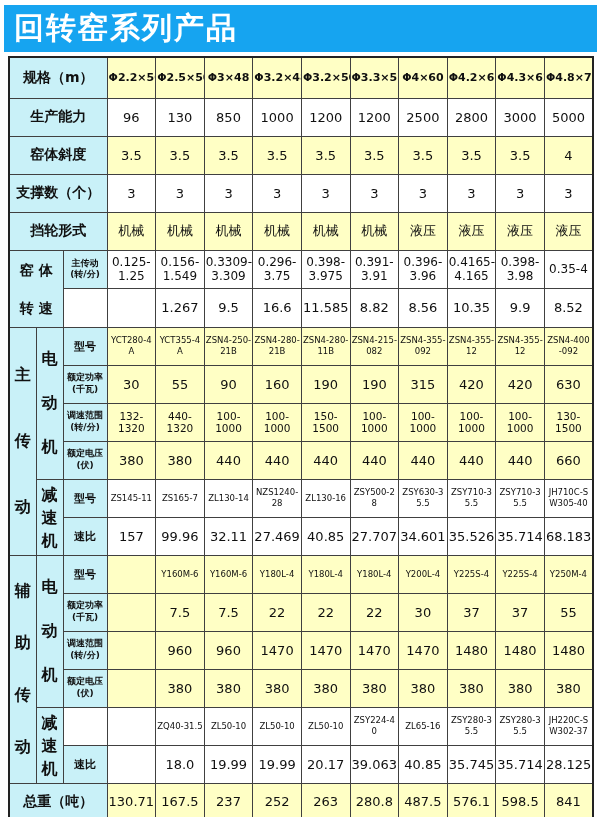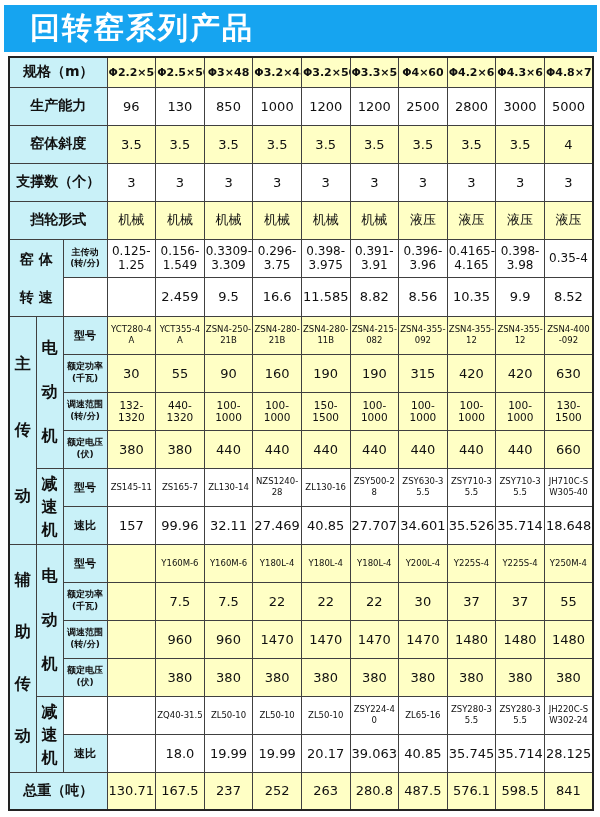--- a/index.html
+++ b/index.html
@@ -1,23 +1,23 @@
 <!DOCTYPE html>
 <html><head>
 <meta charset="utf-8">
 <style>
   html,body{margin:0;padding:0;}
   body{width:600px;height:817px;background:#ffffff;font-family:"DejaVu Sans",sans-serif;}
   .banner{margin:5px 3px 4px 4px;height:47px;background:#16a4f0;color:#ffffff;
           font-size:30px;font-weight:bold;display:flex;align-items:center;
-          padding-left:26px;box-sizing:border-box;letter-spacing:2px;}
+          padding-left:10px;box-sizing:border-box;letter-spacing:2px;}
   table{border-collapse:collapse;table-layout:fixed;margin-left:8px;width:584px;border:2px solid #222222;}
   td{border:1px solid #404040;text-align:center;vertical-align:middle;padding:0 1px;
      font-size:13px;color:#101010;overflow:hidden;}
-  tr{height:38px;} tr.h1{height:30px;}
+  tr{height:38px;} tr.h1{height:41px;}
   .lab,.sub,.vlab,.grp{background:#c9f1f8;font-weight:bold;}
   .lab{font-size:14px;}
   .sub{font-size:11px;}
   .sub.sm{font-size:9px;line-height:1.3;white-space:pre-line;}
   .sub.blankc{background:#ffffff;}
   .vlab{font-size:16px;word-break:break-all;padding:0;}
   .lh-a{line-height:66px;}  
   .lh-b{line-height:52px;}  
   .lh-c{line-height:44px;}  
   .lh-d{line-height:23px;text-align:center;}  
@@ -137,21 +137,21 @@
   <td class="d">0.391-3.91</td>
   <td class="d">0.396-3.96</td>
   <td class="d">0.4165-4.165</td>
   <td class="d">0.398-3.98</td>
   <td class="d">0.35-4</td>
 </tr>
 
 <tr class="w">
   <td class="sub blankc"></td>
   <td class="d"></td>
-  <td class="d">2.459</td>
+  <td class="d">1.267</td>
   <td class="d">9.5</td>
   <td class="d">16.6</td>
   <td class="d">11.585</td>
   <td class="d">8.82</td>
   <td class="d">8.56</td>
   <td class="d">10.35</td>
   <td class="d">9.9</td>
   <td class="d">8.52</td>
 </tr>
 
@@ -235,21 +235,21 @@
   <td class="sub">速比</td>
   <td class="d">157</td>
   <td class="d">99.96</td>
   <td class="d">32.11</td>
   <td class="d">27.469</td>
   <td class="d">40.85</td>
   <td class="d">27.707</td>
   <td class="d">34.601</td>
   <td class="d">35.526</td>
   <td class="d">35.714</td>
-  <td class="d">18.648</td>
+  <td class="d">68.183</td>
 </tr>
 
 <tr class="y mdl">
   <td class="vlab lh-b" rowspan="6">辅助传动</td>
   <td class="vlab lh-c" rowspan="4">电动机</td>
   <td class="sub">型号</td>
   <td class="d"></td>
   <td class="d">Y160M-6</td>
   <td class="d">Y160M-6</td>
   <td class="d">Y180L-4</td>
@@ -311,21 +311,21 @@
   <td class="sub blankc"></td>
   <td class="d"></td>
   <td class="d">ZQ40-31.5</td>
   <td class="d">ZL50-10</td>
   <td class="d">ZL50-10</td>
   <td class="d">ZL50-10</td>
   <td class="d">ZSY224-40</td>
   <td class="d">ZL65-16</td>
   <td class="d">ZSY280-35.5</td>
   <td class="d">ZSY280-35.5</td>
-  <td class="d">JH220C-SW302-24</td>
+  <td class="d">JH220C-SW302-37</td>
 </tr>
 
 <tr class="w">
   <td class="sub">速比</td>
   <td class="d"></td>
   <td class="d">18.0</td>
   <td class="d">19.99</td>
   <td class="d">19.99</td>
   <td class="d">20.17</td>
   <td class="d">39.063</td>

